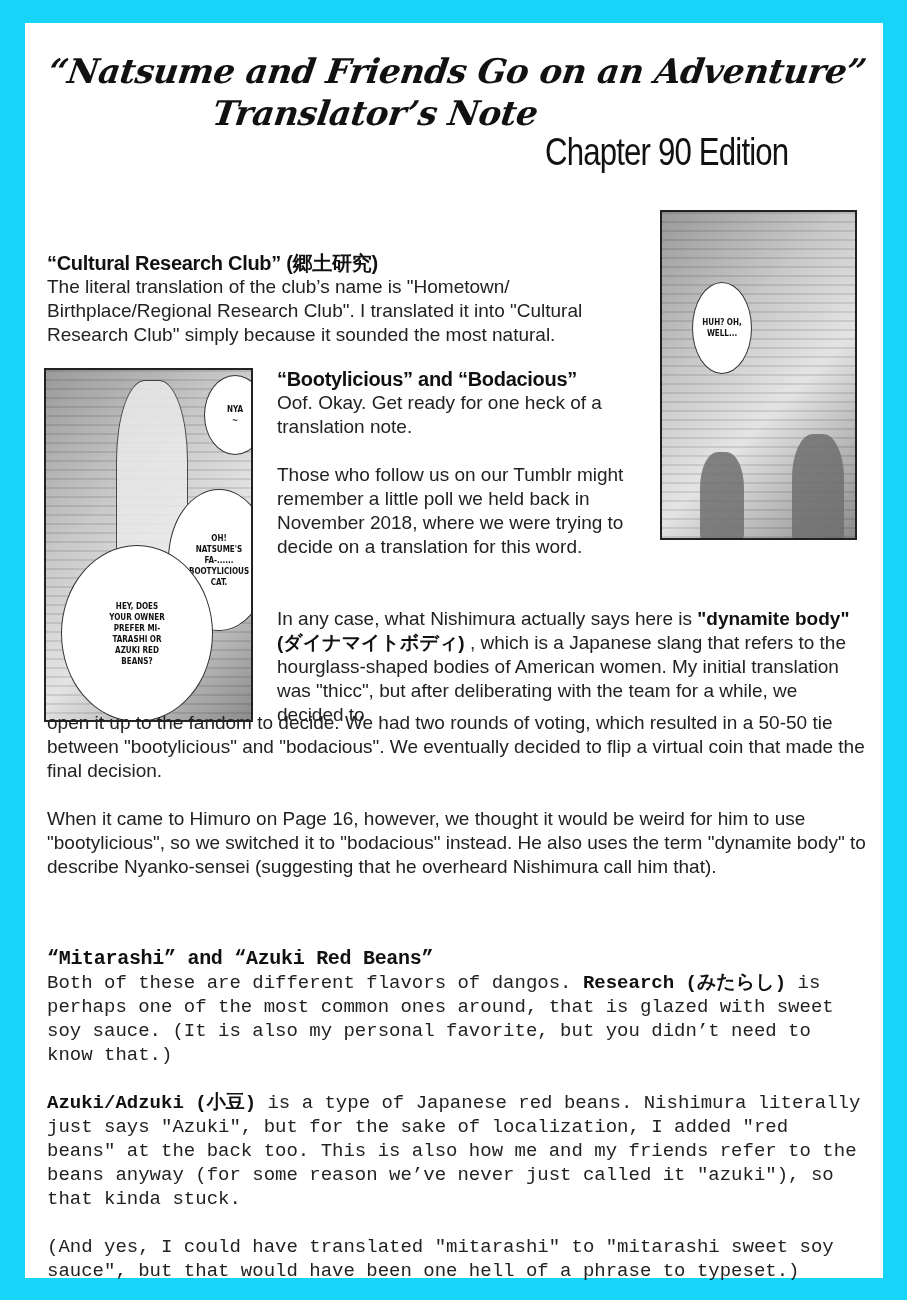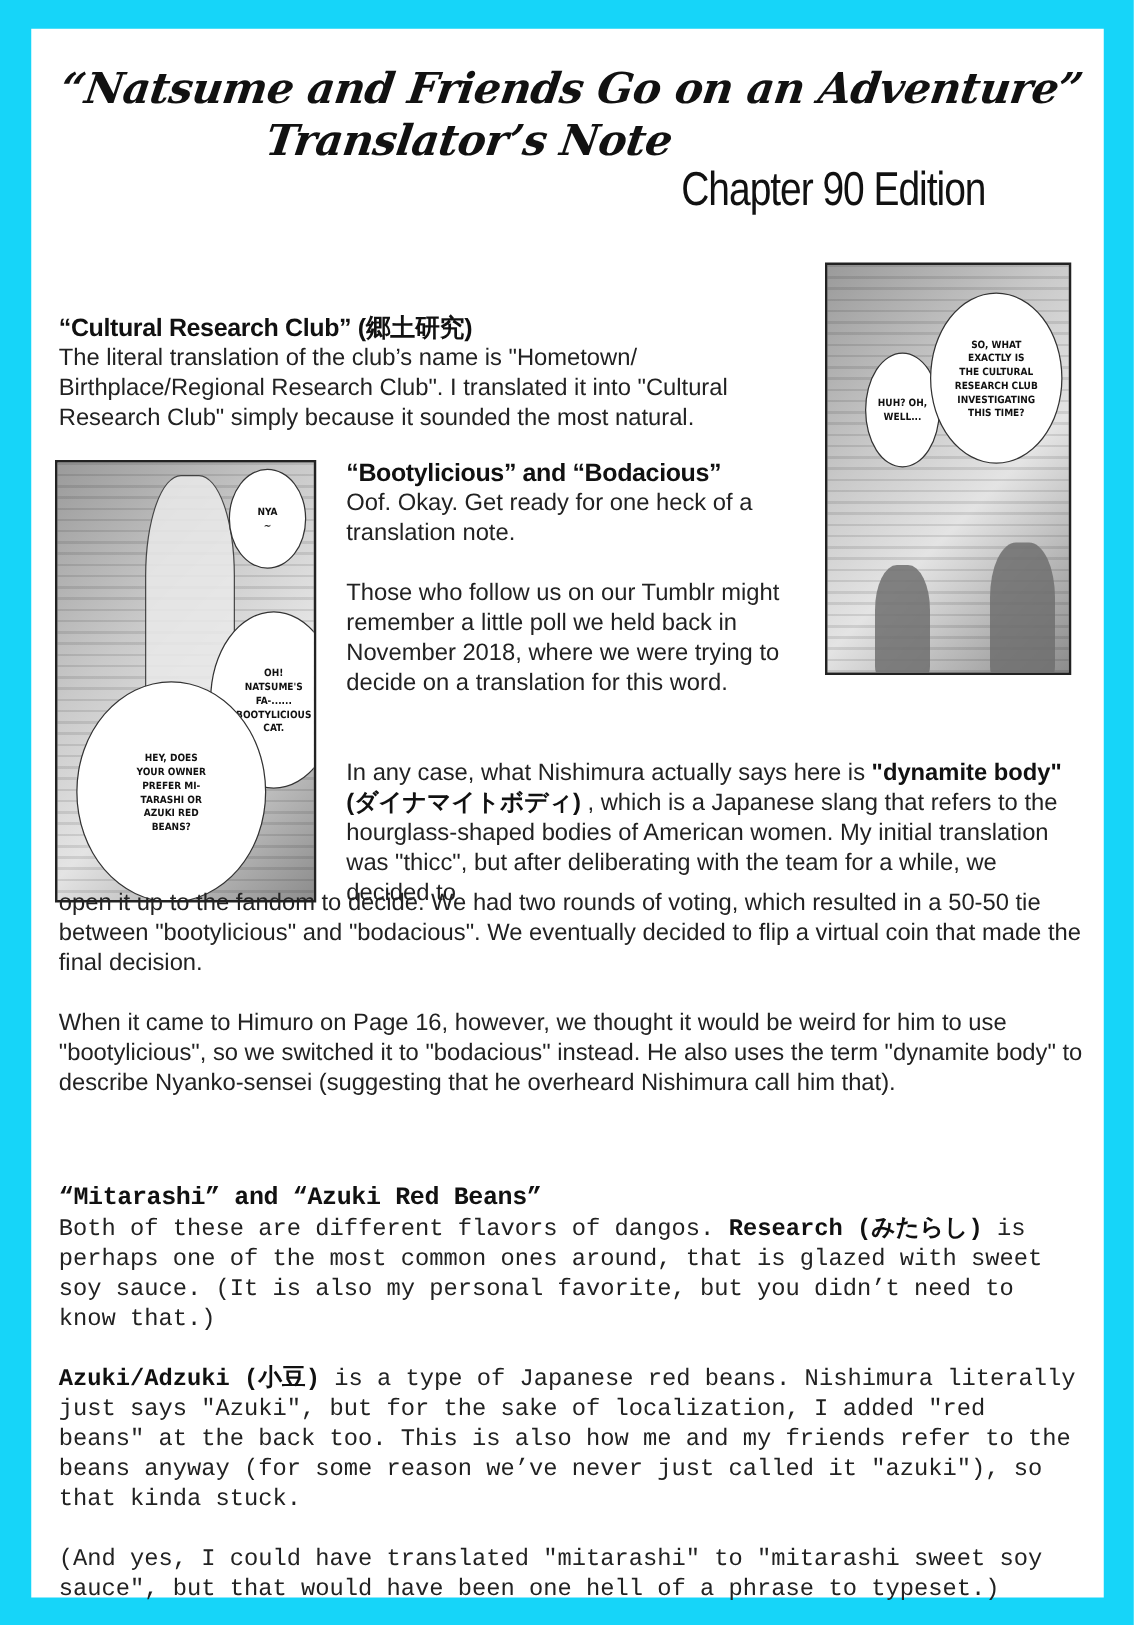--- a/index.html
+++ b/index.html
@@ -97,33 +97,27 @@
   <div class="edition">Chapter 90 Edition</div>
 
   <div class="txt" style="left:22px; top:184px; width:600px;margin-top:44px;">
     <p class="h">“Cultural Research Club” (郷土研究)</p>
     <p>The literal translation of the club’s name is "Hometown/ Birthplace/Regional Research Club". I translated it into "Cultural Research Club" simply because it sounded the most natural.</p>
   </div>
 
   <div class="panel" style="left:635px; top:187px; width:193px; height:326px;">
     <div class="bubble" style="left:30px; top:70px; width:58px; height:90px;">HUH? OH,
 WELL...</div>
-    <div class="bubble" style="left:82px; top:22px; width:104px; height:135px;">SO, WHAT
-EXACTLY IS
-THE CULTURAL
-RESEARCH CLUB
-INVESTIGATING
-THIS TIME?</div>
     <div class="figure" style="left:38px; top:240px; width:44px; height:90px;"></div>
     <div class="figure" style="left:130px; top:222px; width:52px; height:110px;"></div>
   </div>
 
   <div class="panel" style="left:19px; top:345px; width:205px; height:350px;">
     <div class="figure" style="left:70px; top:10px; width:70px; height:200px; background:#eaeaea; border:1px solid #333;"></div>
-    <div class="bubble" style="left:137px; top:5px; width:60px; height:78px;">NYA
+    <div class="bubble" style="left:158px; top:5px; width:60px; height:78px;">NYA
 ~</div>
     <div class="bubble" style="left:122px; top:119px; width:100px; height:140px;">OH!
 NATSUME'S
 FA-......
 BOOTYLICIOUS
 CAT.</div>
     <div class="bubble" style="left:15px; top:175px; width:150px; height:175px;">HEY, DOES
 YOUR OWNER
 PREFER MI-
 TARASHI OR

